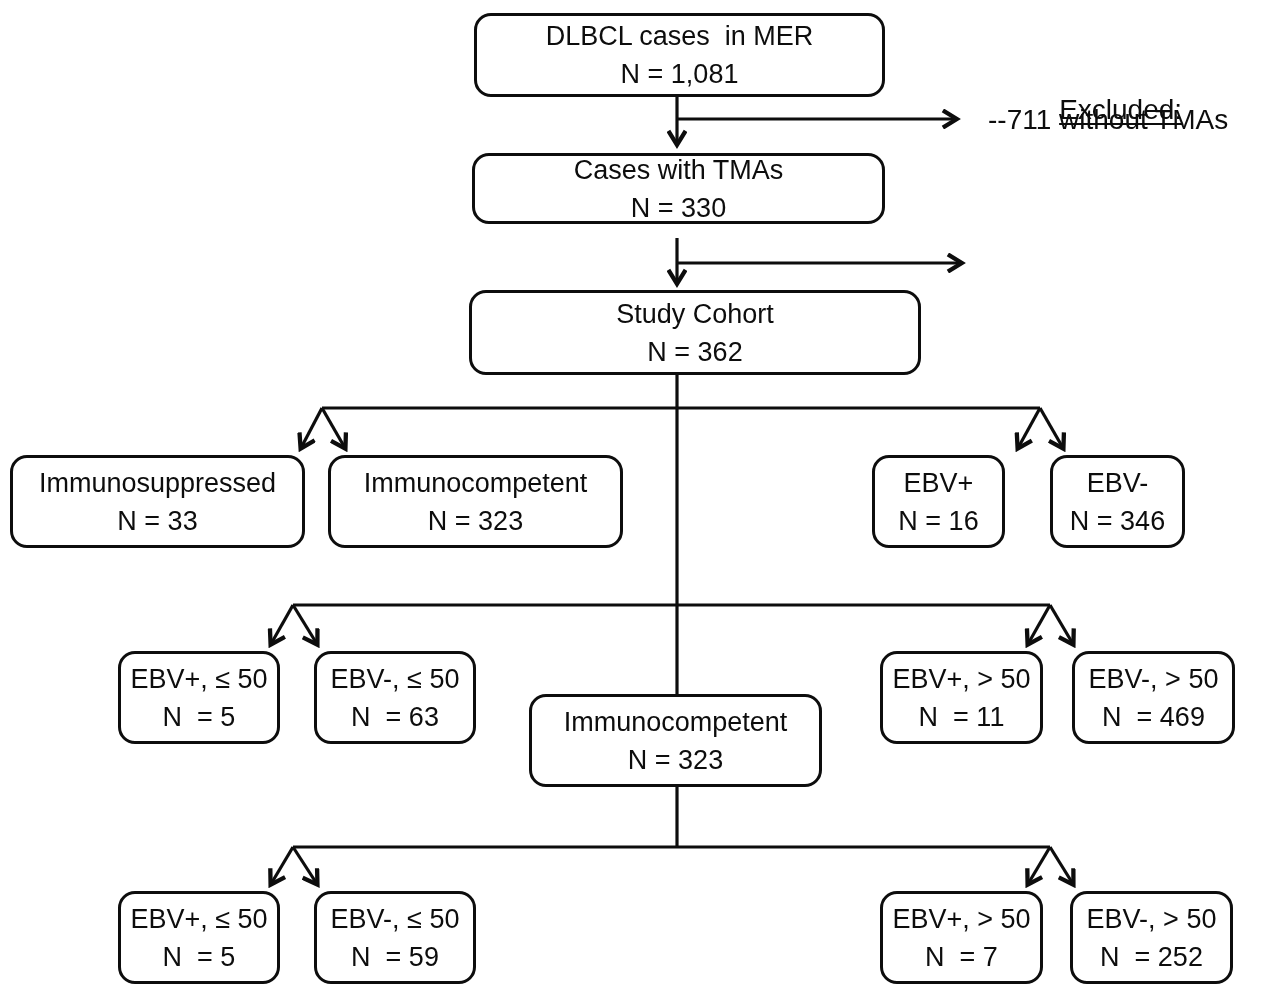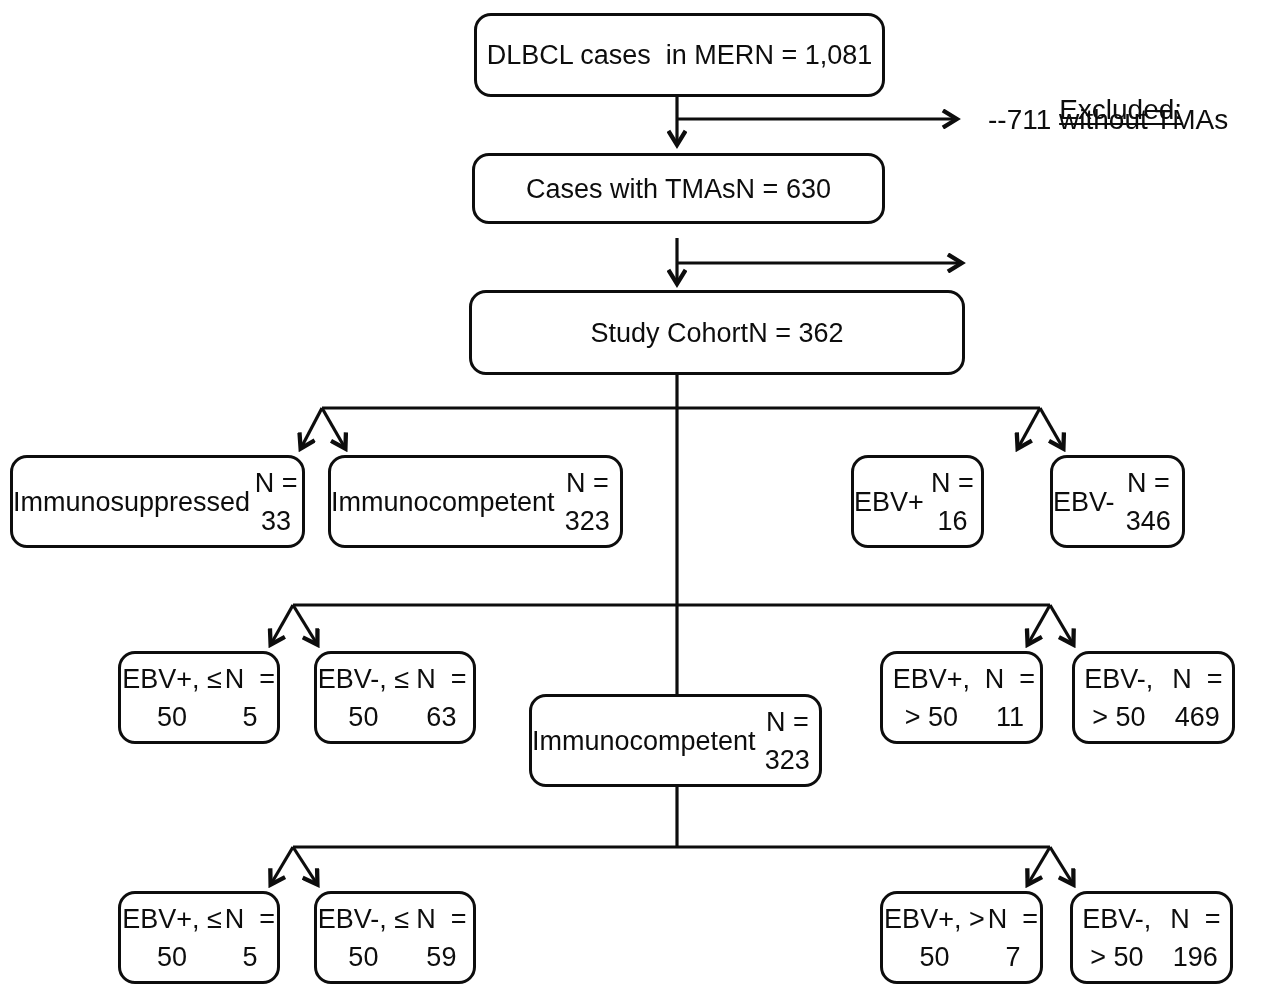--- a/index.html
+++ b/index.html
@@ -28,20 +28,21 @@
     stroke-width: 3.2;
     stroke-linecap: butt;
   }
   .box {
     position: absolute;
     box-sizing: border-box;
     border: 3.6px solid #0d0d0d;
     border-radius: 17px;
     background: #ffffff;
     display: flex;
+    flex-direction: column;
     align-items: center;
     justify-content: center;
     text-align: center;
     font-size: 27px;
     line-height: 38px;
     white-space: pre-wrap;
   }
   .side-text {
     position: absolute;
     font-size: 28px;
@@ -97,44 +98,44 @@
     <line x1="1050" y1="847" x2="1073" y2="884" marker-end="url(#arr)"></line>
   </svg>
 
   <div class="box" style="left:474px;top:13px;width:411px;height:84px">
     <div>DLBCL cases  in MER</div>
     <div>N = 1,081</div>
   </div>
 
   <div class="box" style="left:472px;top:153px;width:413px;height:71px">
     <div>Cases with TMAs</div>
-    <div>N = 630</div>
+    <div>N = 330</div>
   </div>
 
-  <div class="box" style="left:469px;top:290px;width:496px;height:85px">
+  <div class="box" style="left:469px;top:290px;width:452px;height:85px">
     <div>Study Cohort</div>
     <div>N = 362</div>
   </div>
 
   <div class="side-text" style="left:996px;top:50px">
     <span class="underlined">Excluded:</span>
   </div>
   <div class="side-text" style="left:988px;top:100px">--711 without TMAs</div>
 
   <div class="box" style="left:10px;top:455px;width:295px;height:93px">
     <div>Immunosuppressed</div>
     <div>N = 33</div>
   </div>
 
   <div class="box" style="left:328px;top:455px;width:295px;height:93px">
     <div>Immunocompetent</div>
     <div>N = 323</div>
   </div>
 
-  <div class="box" style="left:851px;top:455px;width:133px;height:93px">
+  <div class="box" style="left:872px;top:455px;width:133px;height:93px">
     <div>EBV+</div>
     <div>N = 16</div>
   </div>
 
   <div class="box" style="left:1050px;top:455px;width:135px;height:93px">
     <div>EBV-</div>
     <div>N = 346</div>
   </div>
 
   <div class="box" style="left:118px;top:651px;width:162px;height:93px">
@@ -172,16 +173,16 @@
     <div>N  = 59</div>
   </div>
 
   <div class="box" style="left:880px;top:891px;width:163px;height:93px">
     <div>EBV+, &gt; 50</div>
     <div>N  = 7</div>
   </div>
 
   <div class="box" style="left:1070px;top:891px;width:163px;height:93px">
     <div>EBV-, &gt; 50</div>
-    <div>N  = 196</div>
+    <div>N  = 252</div>
   </div>
 
 </div>
 
 </body></html>

